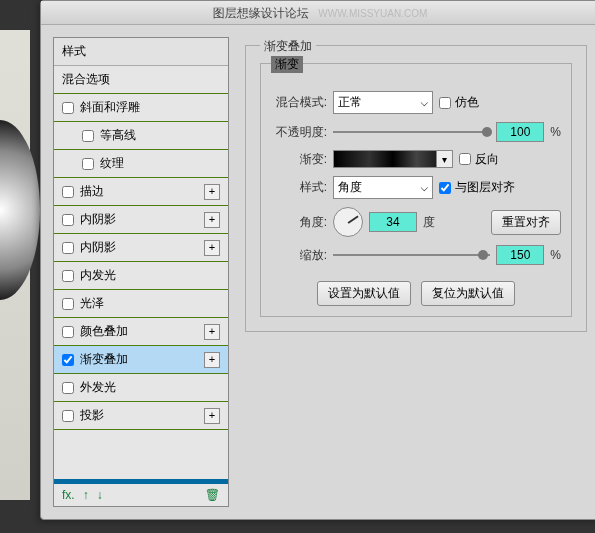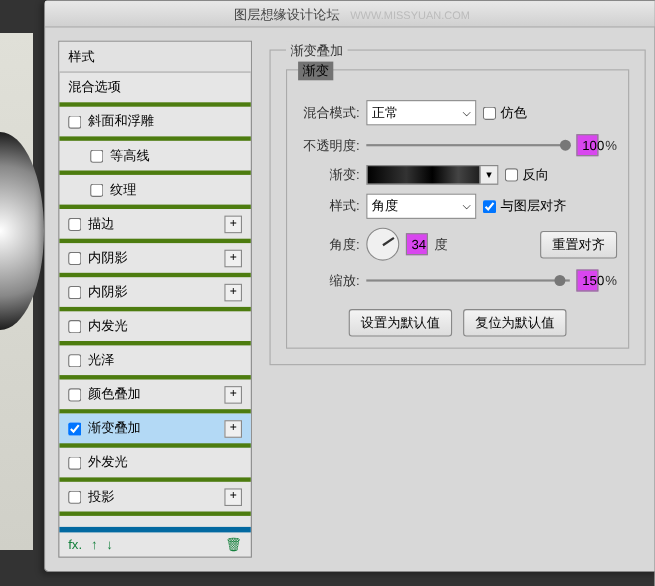--- a/index.html
+++ b/index.html
@@ -9,21 +9,21 @@
 
 .dialog { position: absolute; left: 40px; top: 0; width: 560px; height: 520px; background: #d8d8d8; border: 1px solid #888; border-radius: 4px; box-shadow: -2px 2px 6px rgba(0,0,0,0.3); }
 .titlebar { height: 24px; line-height: 24px; text-align: center; background: linear-gradient(#e8e8e8, #d0d0d0); border-bottom: 1px solid #aaa; color: #444; font-size: 13px; }
 .titlebar .wm { color: #bbb; font-size: 10px; margin-left: 6px; }
 
 .content { display: flex; padding: 12px; gap: 16px; height: calc(100% - 24px); }
 
 
 .left-panel { width: 176px; border: 1px solid #888; background: #e6e6e6; display: flex; flex-direction: column; }
 .lp-header { padding: 5px 8px; border-bottom: 1px solid #aaa; background: #e2e2e2; }
-.lp-item { padding: 5px 8px; border-bottom: 4px solid #4d7c0f; display: flex; align-items: center; position: relative; }
+.lp-item { padding: 5px 8px; border-bottom: 1px solid #4d7c0f; display: flex; align-items: center; position: relative; }
 .lp-item.selected { background: #b3d9f5; }
 .lp-item.sub { padding-left: 28px; }
 .lp-item label { display: flex; align-items: center; gap: 6px; flex: 1; }
 .lp-item input[type=checkbox] { width: 12px; height: 12px; }
 .plus-btn { width: 16px; height: 16px; border: 1px solid #888; background: #f0f0f0; display: flex; align-items: center; justify-content: center; font-size: 11px; line-height: 1; cursor: pointer; }
 .lp-fill { flex: 1; }
 .lp-footer { padding: 4px 8px; border-top: 5px solid #0369a1; display: flex; align-items: center; gap: 8px; color: #15803d; }
 .lp-footer .spacer { flex: 1; }
 .lp-footer .fi { font-size: 12px; cursor: pointer; }
 
@@ -36,21 +36,21 @@
 
 .row { display: flex; align-items: center; gap: 6px; margin-bottom: 8px; }
 .row .lbl { width: 56px; text-align: right; color: #333; }
 .select { border: 1px solid #888; background: #fff; padding: 2px 4px; display: flex; align-items: center; gap: 6px; min-width: 100px; justify-content: space-between; }
 .select .arrow { font-size: 10px; }
 .chk { display: flex; align-items: center; gap: 4px; }
 .chk input { width: 12px; height: 12px; }
 .slider { flex: 1; height: 14px; position: relative; }
 .slider::before { content:''; position:absolute; left:0; right:0; top:6px; height:2px; background:#888; }
 .slider .thumb { position:absolute; top:2px; width:10px; height:10px; background:#777; border-radius:50%; }
-.numbox { border: 1px solid #888; background: #d946ef; padding: 2px 4px; width: 20px; text-align: center; }
+.numbox { border: 1px solid #888; background: #5eead4; padding: 2px 4px; width: 48px; text-align: center; }
 .af { color: #333; }
 .grad-preview { width: 120px; height: 18px; border: 1px solid #888; background: linear-gradient(to right, #000, #333 30%, #000 50%, #444 70%, #000); display:flex; align-items:center; }
 .grad-preview .dd { margin-left:auto; background:#eee; width:16px; height:100%; border-left:1px solid #888; display:flex; align-items:center; justify-content:center; font-size:10px; }
 .angle-dial { width: 30px; height: 30px; border: 1px solid #888; border-radius: 50%; background:#f0f0f0; position:relative; }
 .angle-dial::after { content:''; position:absolute; left:50%; top:50%; width:12px; height:1.5px; background:#333; transform-origin:left center; transform: rotate(-34deg); }
 .btn { border: 1px solid #888; background: linear-gradient(#f4f4f4,#ddd); padding: 3px 10px; border-radius: 3px; cursor:pointer; }
 .btnrow { display:flex; gap:10px; justify-content:center; margin-top:16px; }
 </style>
 </head>
 <body>

